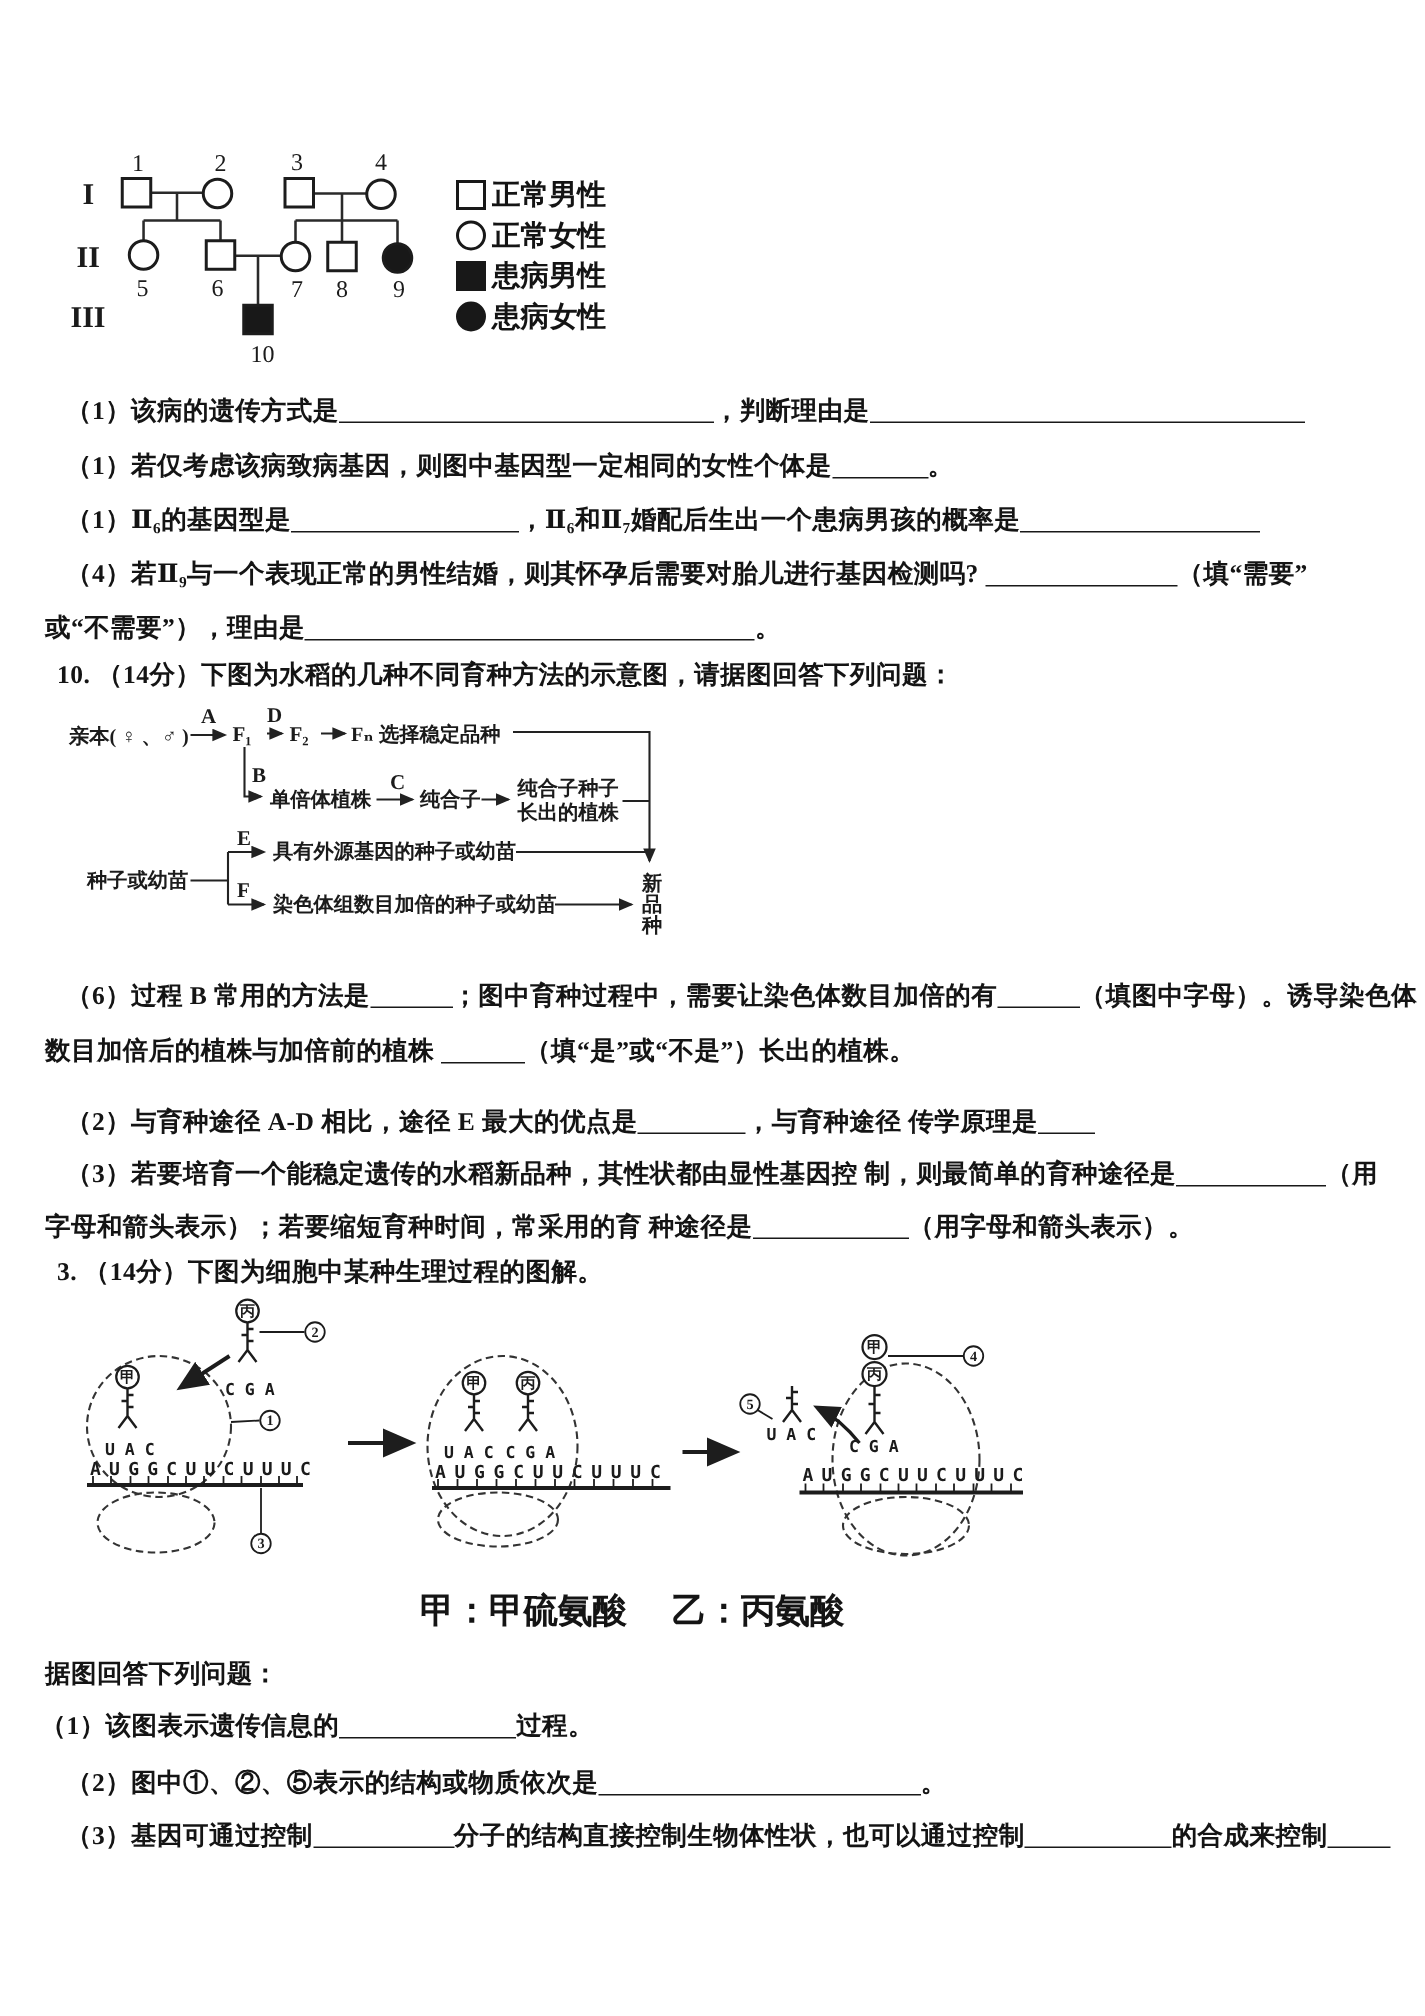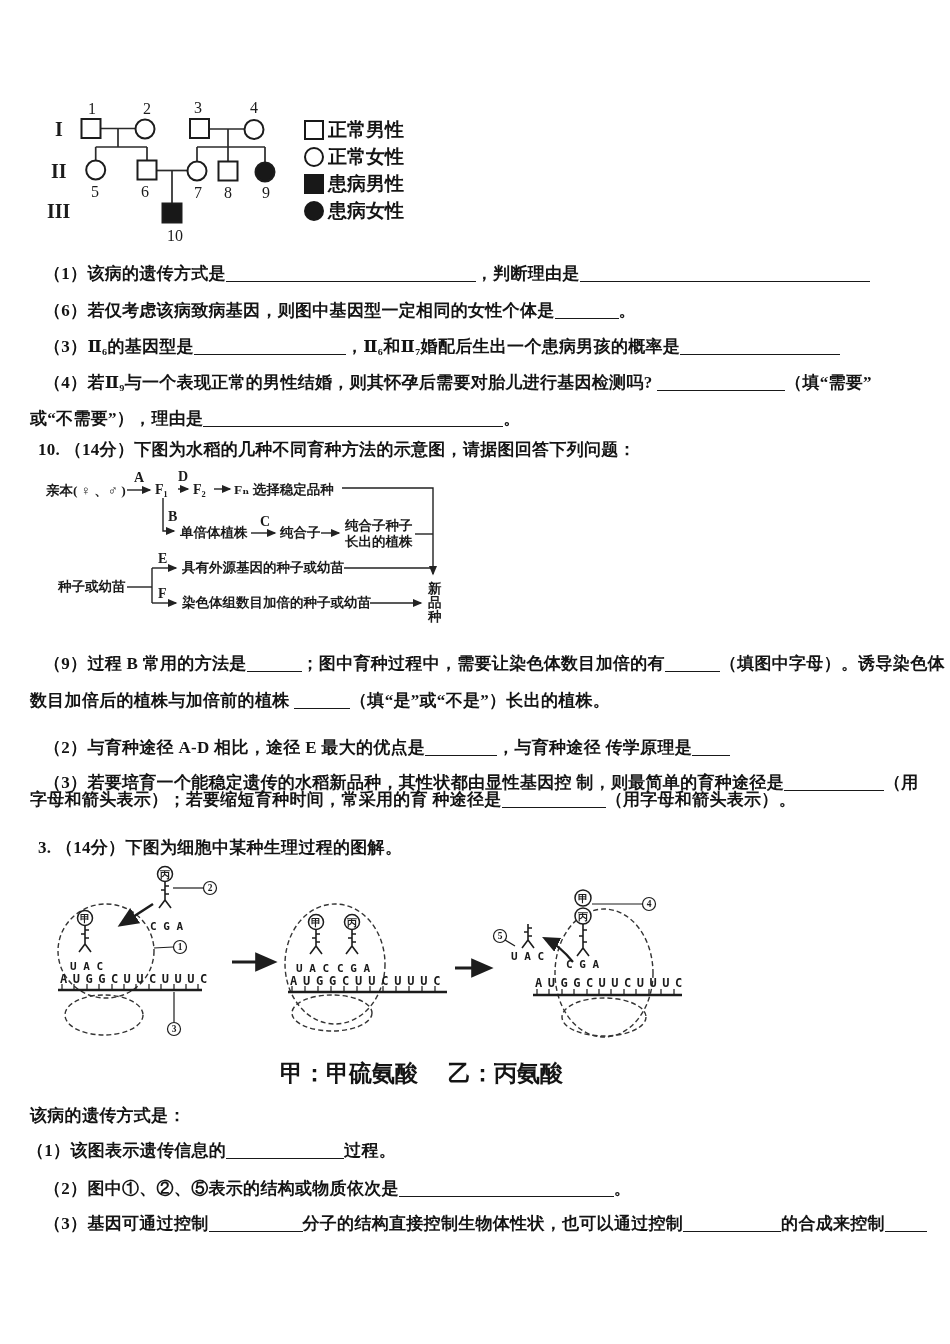--- a/index.html
+++ b/index.html
@@ -90,24 +90,24 @@
     <div class="legend-row">
       <div class="legend-icon circle filled"></div>
       <span class="legend-label">患病女性</span>
     </div>
   </div>
 
   <div class="line" style="left:44px;top:262px">
     <span>（1）该病的遗传方式是</span><span class="blank" style="width:250px"></span><span>，判断理由是</span><span class="blank" style="width:290px"></span>
   </div>
   <div class="line" style="left:44px;top:299px">
-    <span>（6）若仅考虑该病致病基因，则图中基因型一定相同的女性个体是</span><span class="blank" style="width:64px"></span><span>。</span>
+    <span>（1）若仅考虑该病致病基因，则图中基因型一定相同的女性个体是</span><span class="blank" style="width:64px"></span><span>。</span>
   </div>
   <div class="line" style="left:44px;top:335px">
-    <span>（3）Ⅱ₆的基因型是</span><span class="blank" style="width:152px"></span><span>，Ⅱ₆和Ⅱ₇婚配后生出一个患病男孩的概率是</span><span class="blank" style="width:160px"></span>
+    <span>（1）Ⅱ₆的基因型是</span><span class="blank" style="width:152px"></span><span>，Ⅱ₆和Ⅱ₇婚配后生出一个患病男孩的概率是</span><span class="blank" style="width:160px"></span>
   </div>
   <div class="line" style="left:44px;top:371px">
     <span>（4）若Ⅱ₉与一个表现正常的男性结婚，则其怀孕后需要对胎儿进行基因检测吗? </span><span class="blank" style="width:128px"></span><span>（填“需要”</span>
   </div>
   <div class="line" style="left:30px;top:407px">
     <span>或“不需要”），理由是</span><span class="blank" style="width:300px"></span><span>。</span>
   </div>
 
   <div class="line" style="left:38px;top:438px">
     <span>10. （14分）下图为水稻的几种不同育种方法的示意图，请据图回答下列问题：</span>
@@ -153,32 +153,32 @@
       <text x="152" y="104">具有外源基因的种子或幼苗</text>
       <text x="128" y="130" class="lt">F</text>
       <text x="152" y="139">染色体组数目加倍的种子或幼苗</text>
       <text x="398" y="125">新</text>
       <text x="398" y="139">品</text>
       <text x="398" y="153">种</text>
     </g>
   </svg>
 
   <div class="line" style="left:44px;top:652px">
-    <span>（9）过程 B 常用的方法是</span><span class="blank" style="width:55px"></span><span>；图中育种过程中，需要让染色体数目加倍的有</span><span class="blank" style="width:55px"></span><span>（填图中字母）。诱导染色体</span>
+    <span>（6）过程 B 常用的方法是</span><span class="blank" style="width:55px"></span><span>；图中育种过程中，需要让染色体数目加倍的有</span><span class="blank" style="width:55px"></span><span>（填图中字母）。诱导染色体</span>
   </div>
   <div class="line" style="left:30px;top:689px">
     <span>数目加倍后的植株与加倍前的植株 </span><span class="blank" style="width:56px"></span><span>（填“是”或“不是”）长出的植株。</span>
   </div>
   <div class="line" style="left:44px;top:736px">
     <span>（2）与育种途径 A-D 相比，途径 E 最大的优点是</span><span class="blank" style="width:72px"></span><span>，与育种途径 传学原理是</span><span class="blank" style="width:38px"></span>
   </div>
   <div class="line" style="left:44px;top:771px">
     <span>（3）若要培育一个能稳定遗传的水稻新品种，其性状都由显性基因控 制，则最简单的育种途径是</span><span class="blank" style="width:100px"></span><span>（用</span>
   </div>
-  <div class="line" style="left:30px;top:788px">
+  <div class="line" style="left:30px;top:806px">
     <span>字母和箭头表示）；若要缩短育种时间，常采用的育 种途径是</span><span class="blank" style="width:104px"></span><span>（用字母和箭头表示）。</span>
   </div>
 
   <div class="line" style="left:38px;top:836px">
     <span>3. （14分）下图为细胞中某种生理过程的图解。</span>
   </div>
 
   <svg style="position:absolute;left:50px;top:860px" width="740" height="188" viewBox="0 0 740 188">
     <defs>
       <marker id="arr2" markerWidth="9" markerHeight="9" refX="6" refY="3.5" orient="auto">
@@ -253,21 +253,21 @@
       <text x="485" y="127" class="mono" font-size="12" letter-spacing="5.5">AUGGCUUCUUUC</text>
       <line x1="483" y1="135" x2="632" y2="135" stroke="#1c1c1c" stroke-width="2.6"></line>
       <path d="M487,135 v-6 M499,135 v-6 M512,135 v-6 M524,135 v-6 M537,135 v-6 M549,135 v-6 M561,135 v-6 M574,135 v-6 M586,135 v-6 M599,135 v-6 M611,135 v-6 M624,135 v-6" stroke="#1c1c1c" stroke-width="1.2"></path>
     </g>
   </svg>
 
   <span class="cap" style="left:280px;top:1058px">甲：甲硫氨酸</span>
   <span class="cap" style="left:448px;top:1058px">乙：丙氨酸</span>
 
   <div class="line" style="left:30px;top:1104px">
-    <span>该病的遗传方式是：</span>
+    <span>据图回答下列问题：</span>
   </div>
   <div class="line" style="left:27px;top:1139px">
     <span>（1）该图表示遗传信息的</span><span class="blank" style="width:118px"></span><span>过程。</span>
   </div>
   <div class="line" style="left:44px;top:1177px">
     <span>（2）图中①、②、⑤表示的结构或物质依次是</span><span class="blank" style="width:215px"></span><span>。</span>
   </div>
   <div class="line" style="left:44px;top:1212px">
     <span>（3）基因可通过控制</span><span class="blank" style="width:94px"></span><span>分子的结构直接控制生物体性状，也可以通过控制</span><span class="blank" style="width:98px"></span><span>的合成来控制</span><span class="blank" style="width:42px"></span>
   </div>

